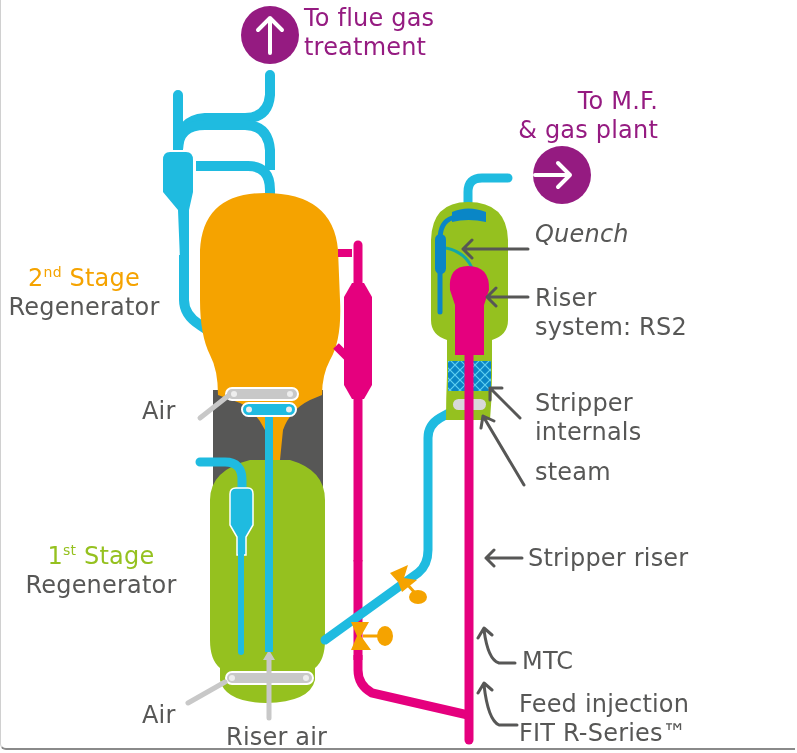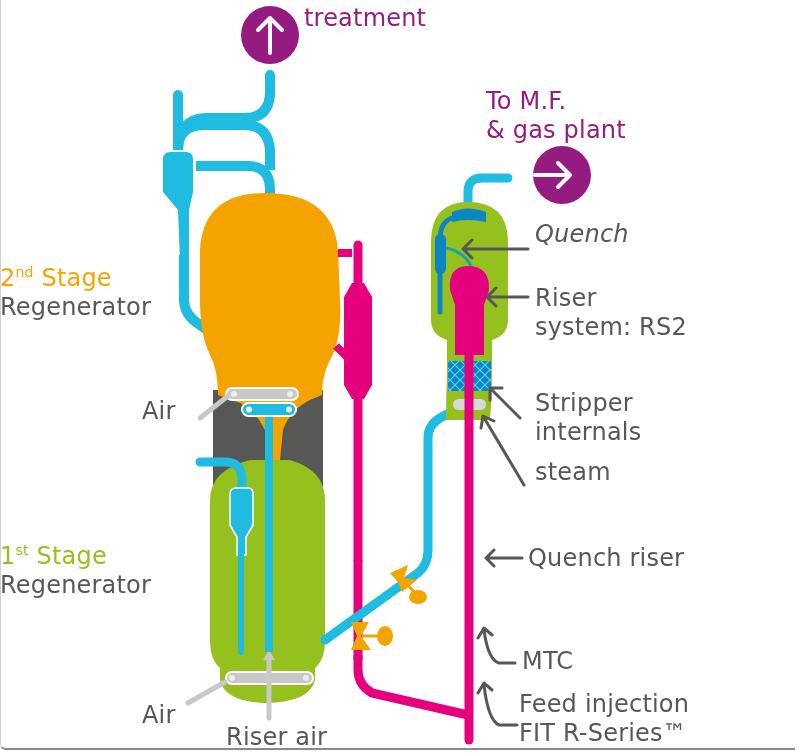--- a/index.html
+++ b/index.html
@@ -7,22 +7,22 @@
          font-family: "DejaVu Sans", "Liberation Sans", sans-serif; }
   #frame { position: absolute; left: 0; top: 0; width: 795px; height: 750px;
            border-bottom: 2px solid #8a8a8a; border-left: 1px solid #d0d0d0;
            border-bottom-left-radius: 6px; box-sizing: border-box; }
   svg#diagram { position: absolute; left: 0; top: 0; }
   .lbl { position: absolute; font-size: 24px; line-height: 29px; color: #575756;
          white-space: nowrap; letter-spacing: 0.2px; }
   .purple { color: #951b81; }
   .orange { color: #f5a300; }
   .green  { color: #95c11f; }
-  .right  { text-align: left; }
-  .center { text-align: left; }
+  .right  { text-align: center; }
+  .center { text-align: right; }
   sup { font-size: 14px; vertical-align: 9px; line-height: 0; }
 </style>
 </head>
 <body>
 
 <div id="frame"></div>
 
 <svg id="diagram" width="797" height="753" viewBox="0 0 797 753">
   <defs>
     <pattern id="mesh" width="10" height="10" patternUnits="userSpaceOnUse">
@@ -114,20 +114,21 @@
     <path d="M528 297 L487 297 M496 288 L487 297 L496 306"></path>
     <path d="M520 418 L490 388 M490 400 L490 388 L502 388"></path>
     <path d="M524 485 L483 416 M481 428 L483 416 L494 421"></path>
     <path d="M522 558 L486 558 M494 550 L486 558 L494 566"></path>
     <path d="M515 663 L499 663 Q488 660 484 630 M478 638 L484 628 L492 635"></path>
     <path d="M517 725 L499 725 Q488 720 484 685 M478 693 L484 683 L492 690"></path>
   </g>
 </svg>
 
 <div class="lbl purple" style="left:304px; top:4px;">
+  <div>To flue gas</div>
   <div>treatment</div>
 </div>
 
 <div class="lbl purple center" style="left:486px; top:87px; width:172px;">
   <div>To M.F.</div>
   <div>&amp; gas plant</div>
 </div>
 
 <div class="lbl right" style="left:0px; top:264px; width:168px;">
   <div class="orange"><span>2</span><sup>nd</sup><span> Stage</span></div>
@@ -152,19 +153,19 @@
 
 <div class="lbl" style="left:535px; top:389px;">
   <div>Stripper</div>
   <div>internals</div>
 </div>
 
 <div class="lbl" style="left:535px; top:458px;">
   <div>steam</div>
 </div>
 
-<div class="lbl" style="left:528px; top:544px;">Quench riser</div>
+<div class="lbl" style="left:528px; top:544px;">Stripper riser</div>
 <div class="lbl" style="left:522px; top:647px;">MTC</div>
 
 <div class="lbl" style="left:519px; top:690px;">
   <div>Feed injection</div>
   <div>FIT R-Series™</div>
 </div>
 
 </body></html>

